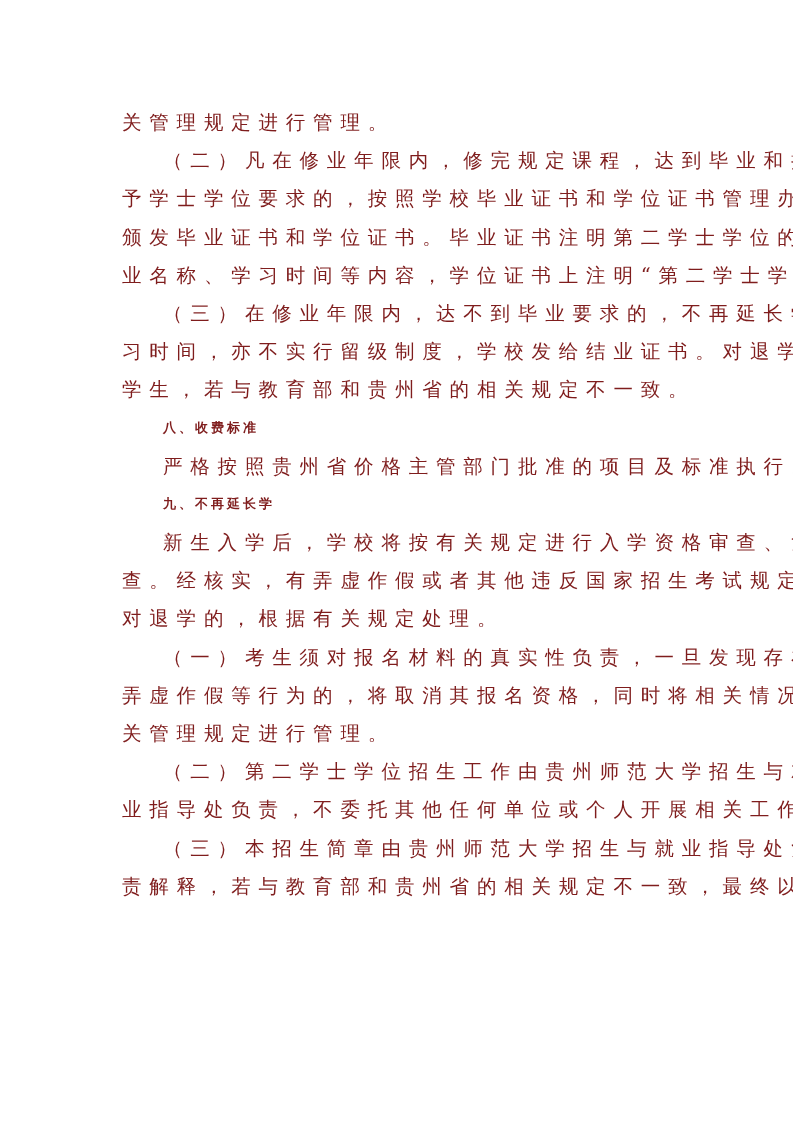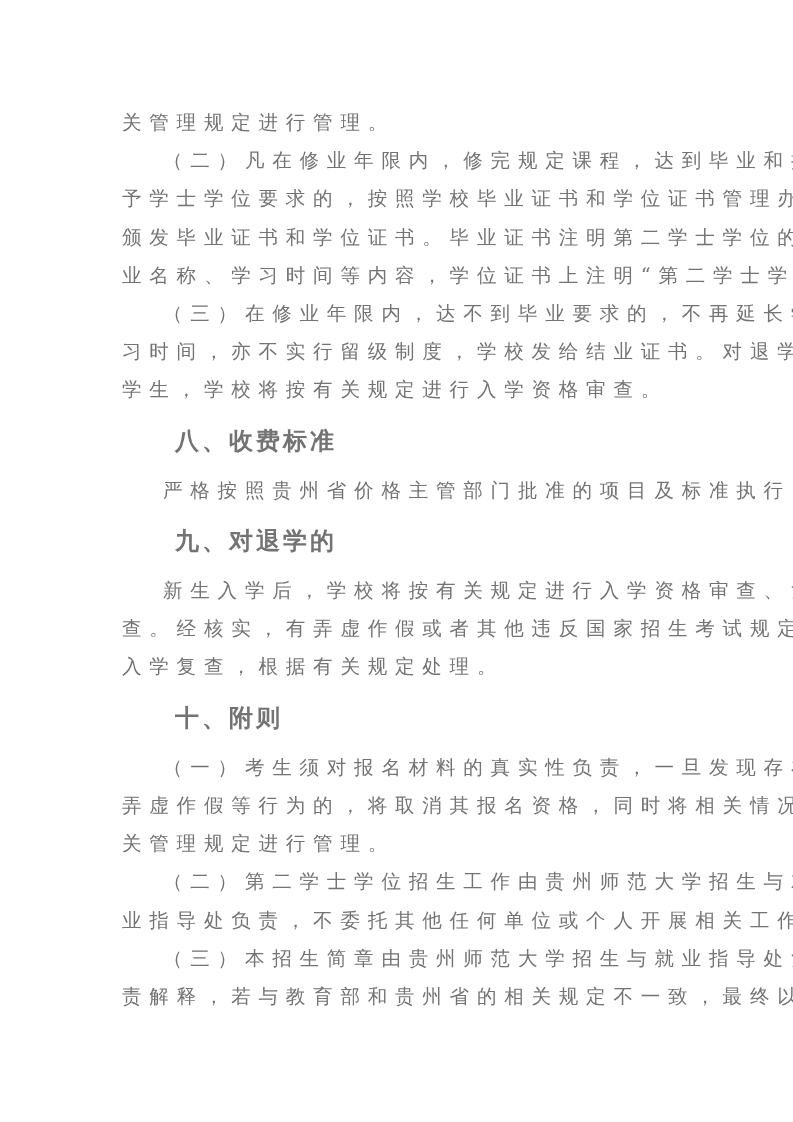--- a/index.html
+++ b/index.html
@@ -11,43 +11,43 @@
       width: 793px;
       height: 1122px;
       position: relative;
       overflow: hidden;
     }
     .page {
       position: absolute;
       left: 122px;
       top: 104px;
       width: 556px;
-      color: #737373;
+      color: #7f1d1d;
     }
     .para {
       font-family: "DejaVu Serif", "Liberation Serif", serif;
       font-size: 19.5px;
       line-height: 38.2px;
       letter-spacing: 7.8px;
       margin: 0;
       text-align: justify;
       text-indent: 41px;
       white-space: normal;
       word-break: break-all;
     }
     .para.noindent {
       text-indent: 0;
     }
     .heading {
-      font-family: Liberation Sans, sans-serif;
+      font-family: Liberation Mono, monospace;
       font-weight: bold;
-      font-size: 24px;
+      font-size: 13px;
       line-height: 38.2px;
       letter-spacing: 3px;
-      margin: 12px;
+      margin: 0;
       padding-left: 41px;
     }
     .line {
       display: block;
       white-space: nowrap;
       height: 38.2px;
     }
   </style>
 </head>
 <body>
@@ -61,38 +61,37 @@
   <div class="para">
     <span class="line" style="padding-left:41px;text-indent:0">（二）凡在修业年限内，修完规定课程，达到毕业和授</span>
     <span class="line" style="text-indent:0">予学士学位要求的，按照学校毕业证书和学位证书管理办法</span>
     <span class="line" style="text-indent:0">颁发毕业证书和学位证书。毕业证书注明第二学士学位的专</span>
     <span class="line" style="text-indent:0">业名称、学习时间等内容，学位证书上注明“第二学士学位”</span>
   </div>
 
   <div class="para">
     <span class="line" style="padding-left:41px;text-indent:0">（三）在修业年限内，达不到毕业要求的，不再延长学</span>
     <span class="line" style="text-indent:0">习时间，亦不实行留级制度，学校发给结业证书。对退学的</span>
-    <span class="line" style="text-indent:0">学生，学校将按有关规定进行入学资格审查。</span>
+    <span class="line" style="text-indent:0">学生，若与教育部和贵州省的相关规定不一致。</span>
   </div>
 
   <h2 class="heading line">八、收费标准</h2>
 
   <div class="para">
     <span class="line" style="padding-left:41px;text-indent:0">严格按照贵州省价格主管部门批准的项目及标准执行。</span>
   </div>
 
-  <h2 class="heading line">九、对退学的</h2>
+  <h2 class="heading line">九、不再延长学</h2>
 
   <div class="para">
     <span class="line" style="padding-left:41px;text-indent:0">新生入学后，学校将按有关规定进行入学资格审查、复</span>
     <span class="line" style="text-indent:0">查。经核实，有弄虚作假或者其他违反国家招生考试规定情</span>
-    <span class="line" style="text-indent:0">入学复查，根据有关规定处理。</span>
+    <span class="line" style="text-indent:0">对退学的，根据有关规定处理。</span>
   </div>
 
-  <h2 class="heading line">十、附则</h2>
 
   <div class="para">
     <span class="line" style="padding-left:41px;text-indent:0">（一）考生须对报名材料的真实性负责，一旦发现存在</span>
     <span class="line" style="text-indent:0">弄虚作假等行为的，将取消其报名资格，同时将相关情况报</span>
     <span class="line" style="text-indent:0">关管理规定进行管理。</span>
   </div>
 
   <div class="para">
     <span class="line" style="padding-left:41px;text-indent:0">（二）第二学士学位招生工作由贵州师范大学招生与就</span>
     <span class="line" style="text-indent:0">业指导处负责，不委托其他任何单位或个人开展相关工作。</span>

